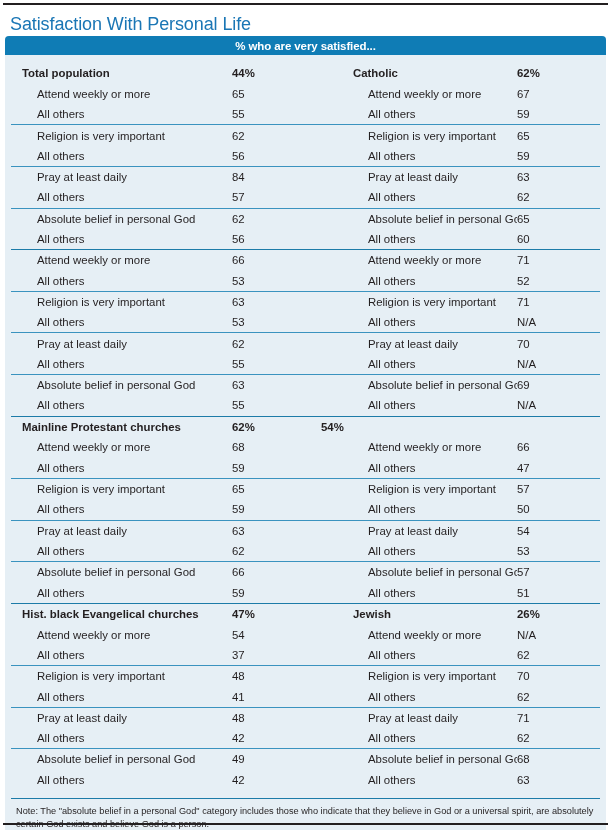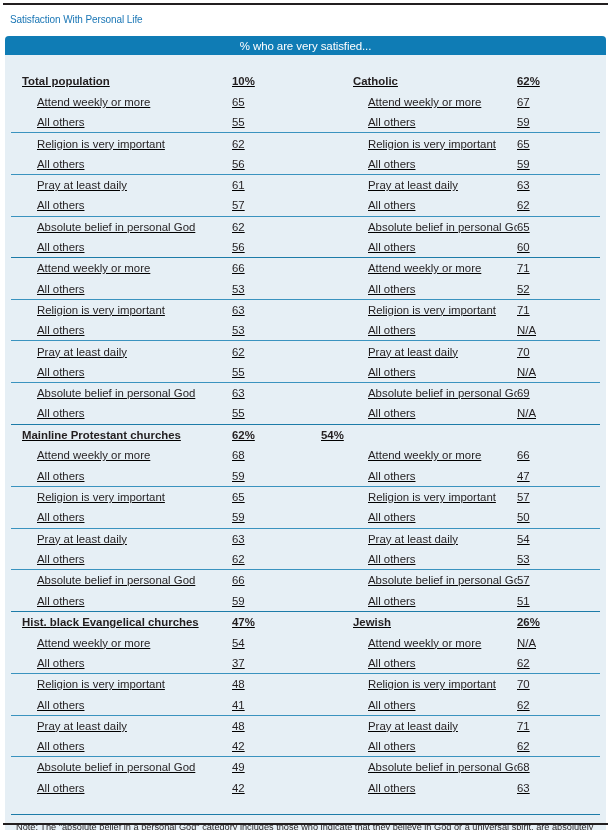--- a/index.html
+++ b/index.html
@@ -32,50 +32,49 @@
     left: 3px;
     top: 823px;
     width: 605px;
     height: 2px;
     background: #231f20;
   }
   .figure-title {
     position: absolute;
     left: 10px;
     top: 14px;
-    font-size: 10px;
+    font-size: 18px;
     color: #1a76b5;
     letter-spacing: -0.1px;
     white-space: nowrap;
   }
   .table-wrap {
     position: absolute;
     left: 5px;
     top: 36px;
     width: 601px;
     background: #e6eff5;
     border-radius: 3px 3px 0 0;
     padding-bottom: 2px;
   }
   .table-header {
     height: 19px;
     background: #0f7cb5;
     border-radius: 4px 4px 0 0;
     color: #ffffff;
     font-size: 11.5px;
-    font-weight: normal;
+    font-weight: bold;
     display: flex;
     align-items: center;
     justify-content: center;
     letter-spacing: -0.1px;
   }
   .body-area {
-    padding: 16px 6px;
-    box-sizing: border-box;
-    text-decoration: underline;
+    padding: 8px 6px;
+    box-sizing: border-box;
   }
   .grp {
     border-top: 1.6px solid #1d7ba8;
   }
   .grp:first-child {
     border-top: none;
   }
   .blk {
     border-top: 1px solid #3a93bf;
   }
@@ -139,21 +138,21 @@
   <div class="figure-title">Satisfaction With Personal Life</div>
 
   <div class="table-wrap">
     <div class="table-header">
       <span>% who are very satisfied...</span>
     </div>
     <div class="body-area" id="body-area">
         <div class="grp">
           <div class="row head">
             <div class="c-lbl">Total population</div>
-            <div class="c-val">10%</div>
+            <div class="c-val">44%</div>
             <div class="c-lbl2">Catholic</div>
             <div class="c-val2">62%</div>
           </div>
           <div class="blk first">
             <div class="row sub">
               <div class="c-lbl">Attend weekly or more</div>
               <div class="c-val">65</div>
               <div class="c-lbl2">Attend weekly or more</div>
               <div class="c-val2">67</div>
             </div>
@@ -174,21 +173,21 @@
             <div class="row sub">
               <div class="c-lbl">All others</div>
               <div class="c-val">56</div>
               <div class="c-lbl2">All others</div>
               <div class="c-val2">59</div>
             </div>
           </div>
           <div class="blk">
             <div class="row sub">
               <div class="c-lbl">Pray at least daily</div>
-              <div class="c-val">61</div>
+              <div class="c-val">84</div>
               <div class="c-lbl2">Pray at least daily</div>
               <div class="c-val2">63</div>
             </div>
             <div class="row sub">
               <div class="c-lbl">All others</div>
               <div class="c-val">57</div>
               <div class="c-lbl2">All others</div>
               <div class="c-val2">62</div>
             </div>
           </div>

